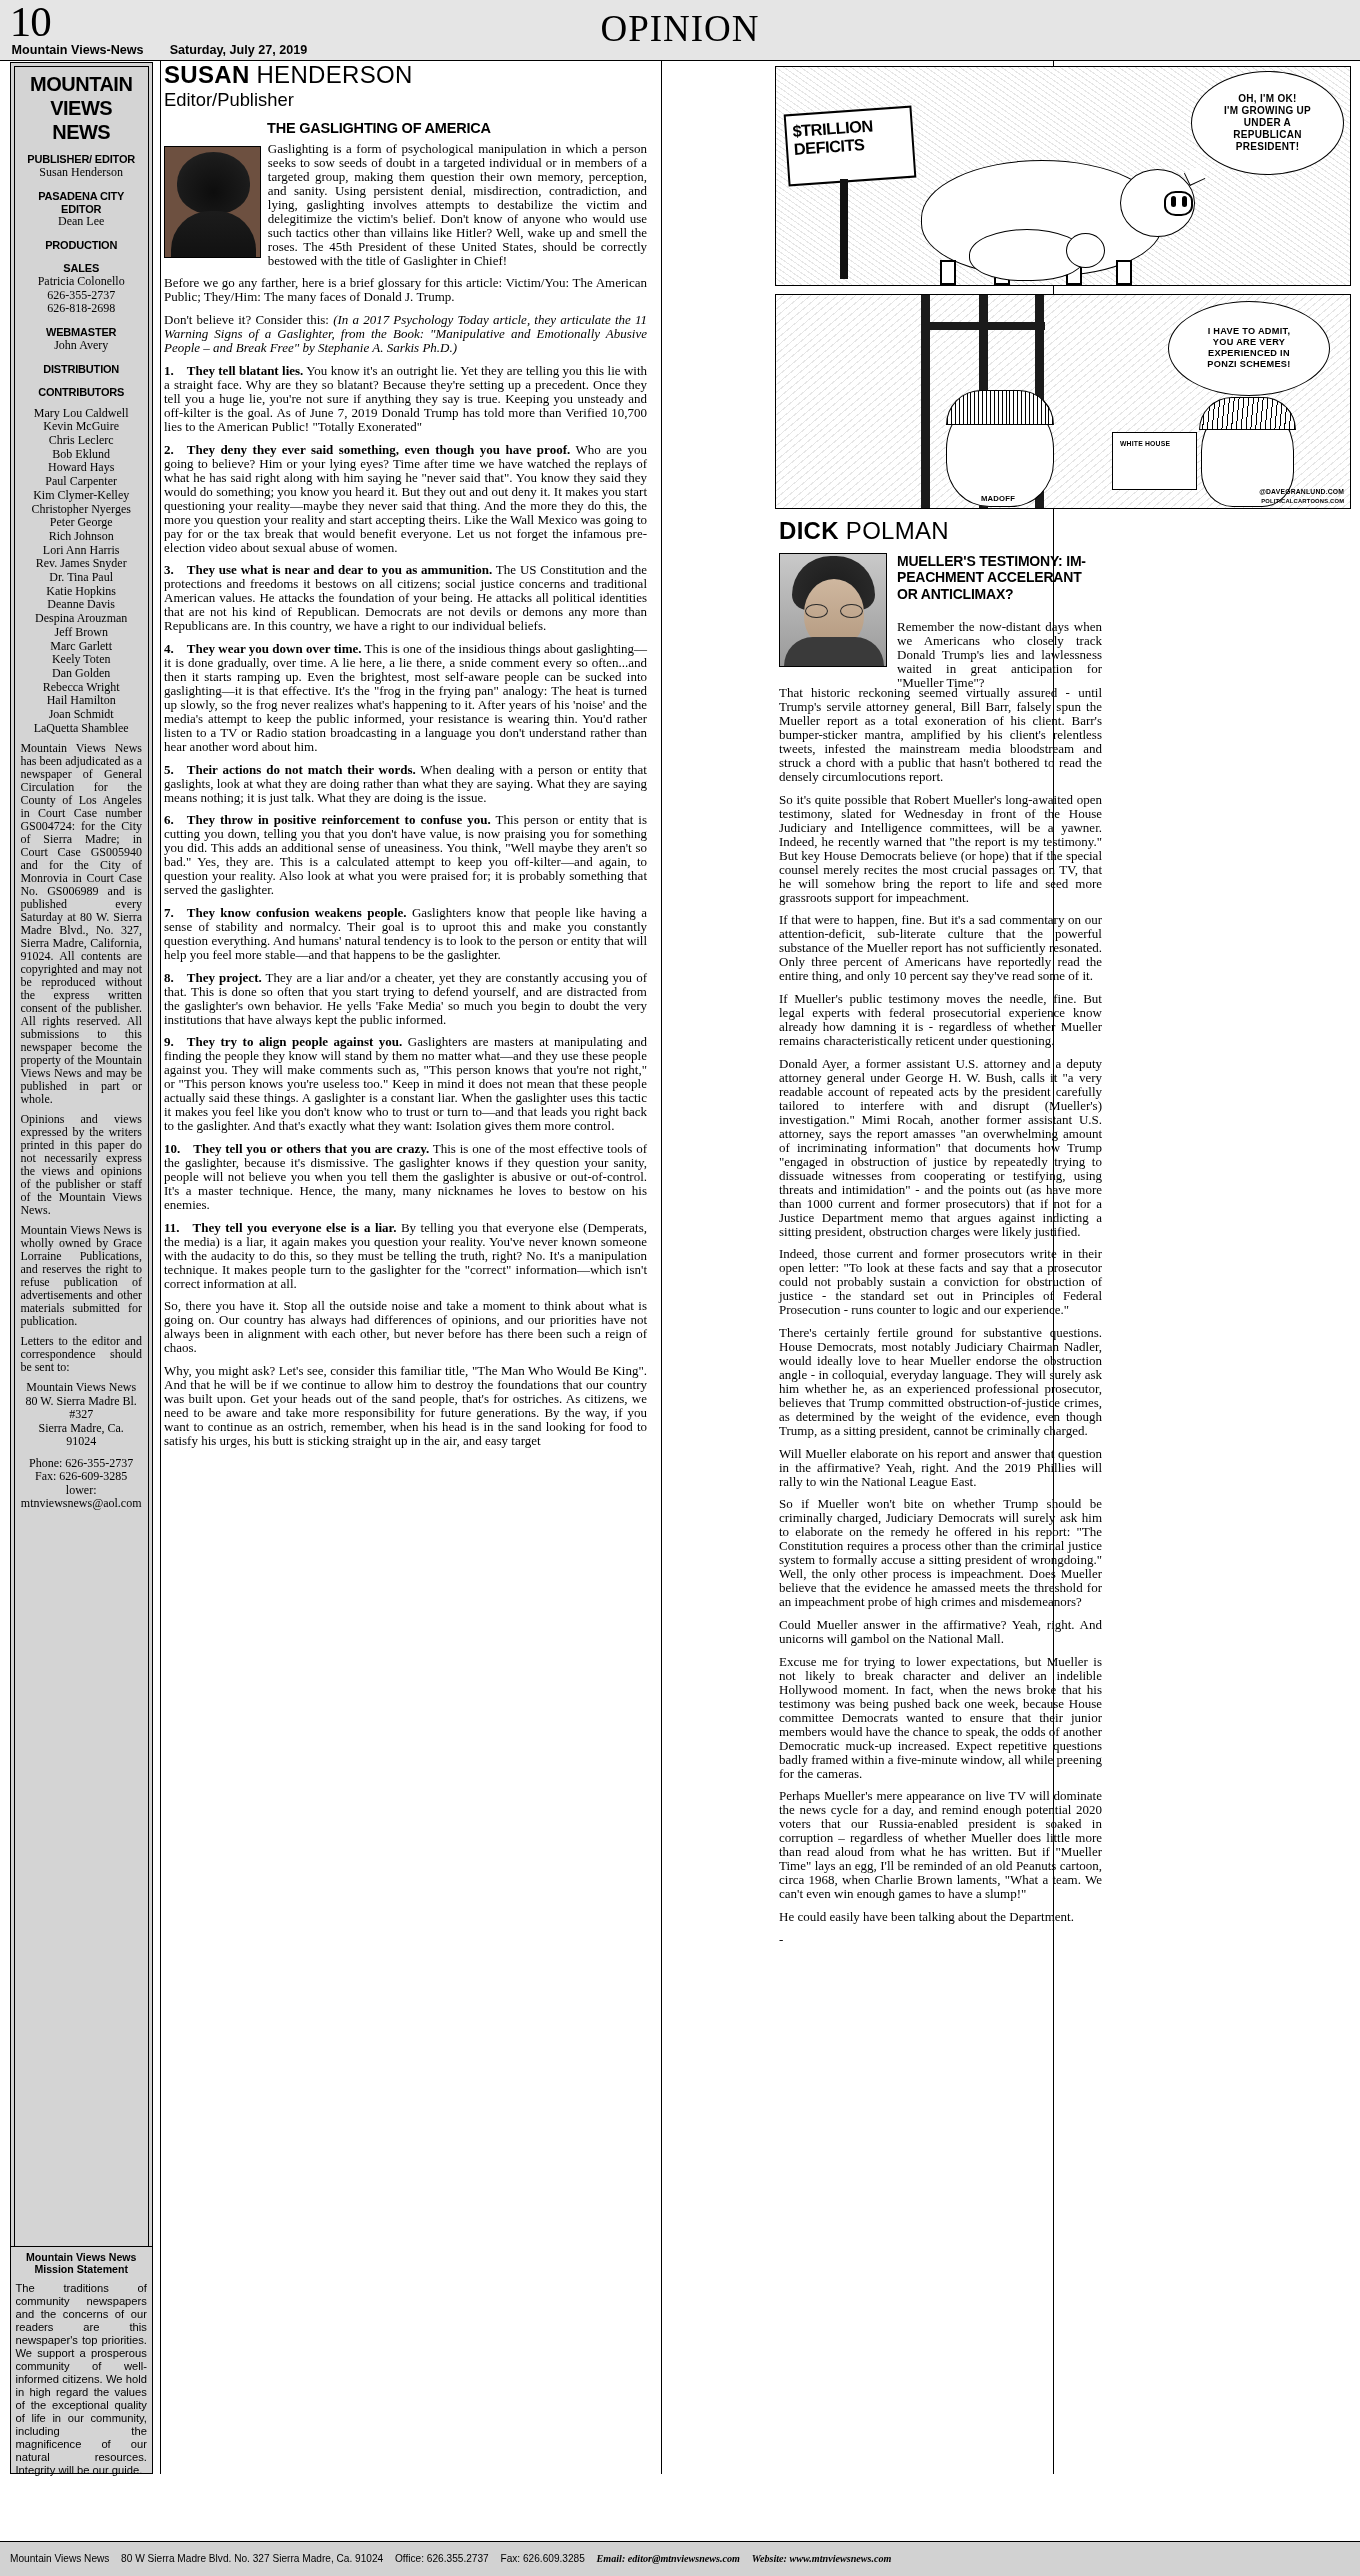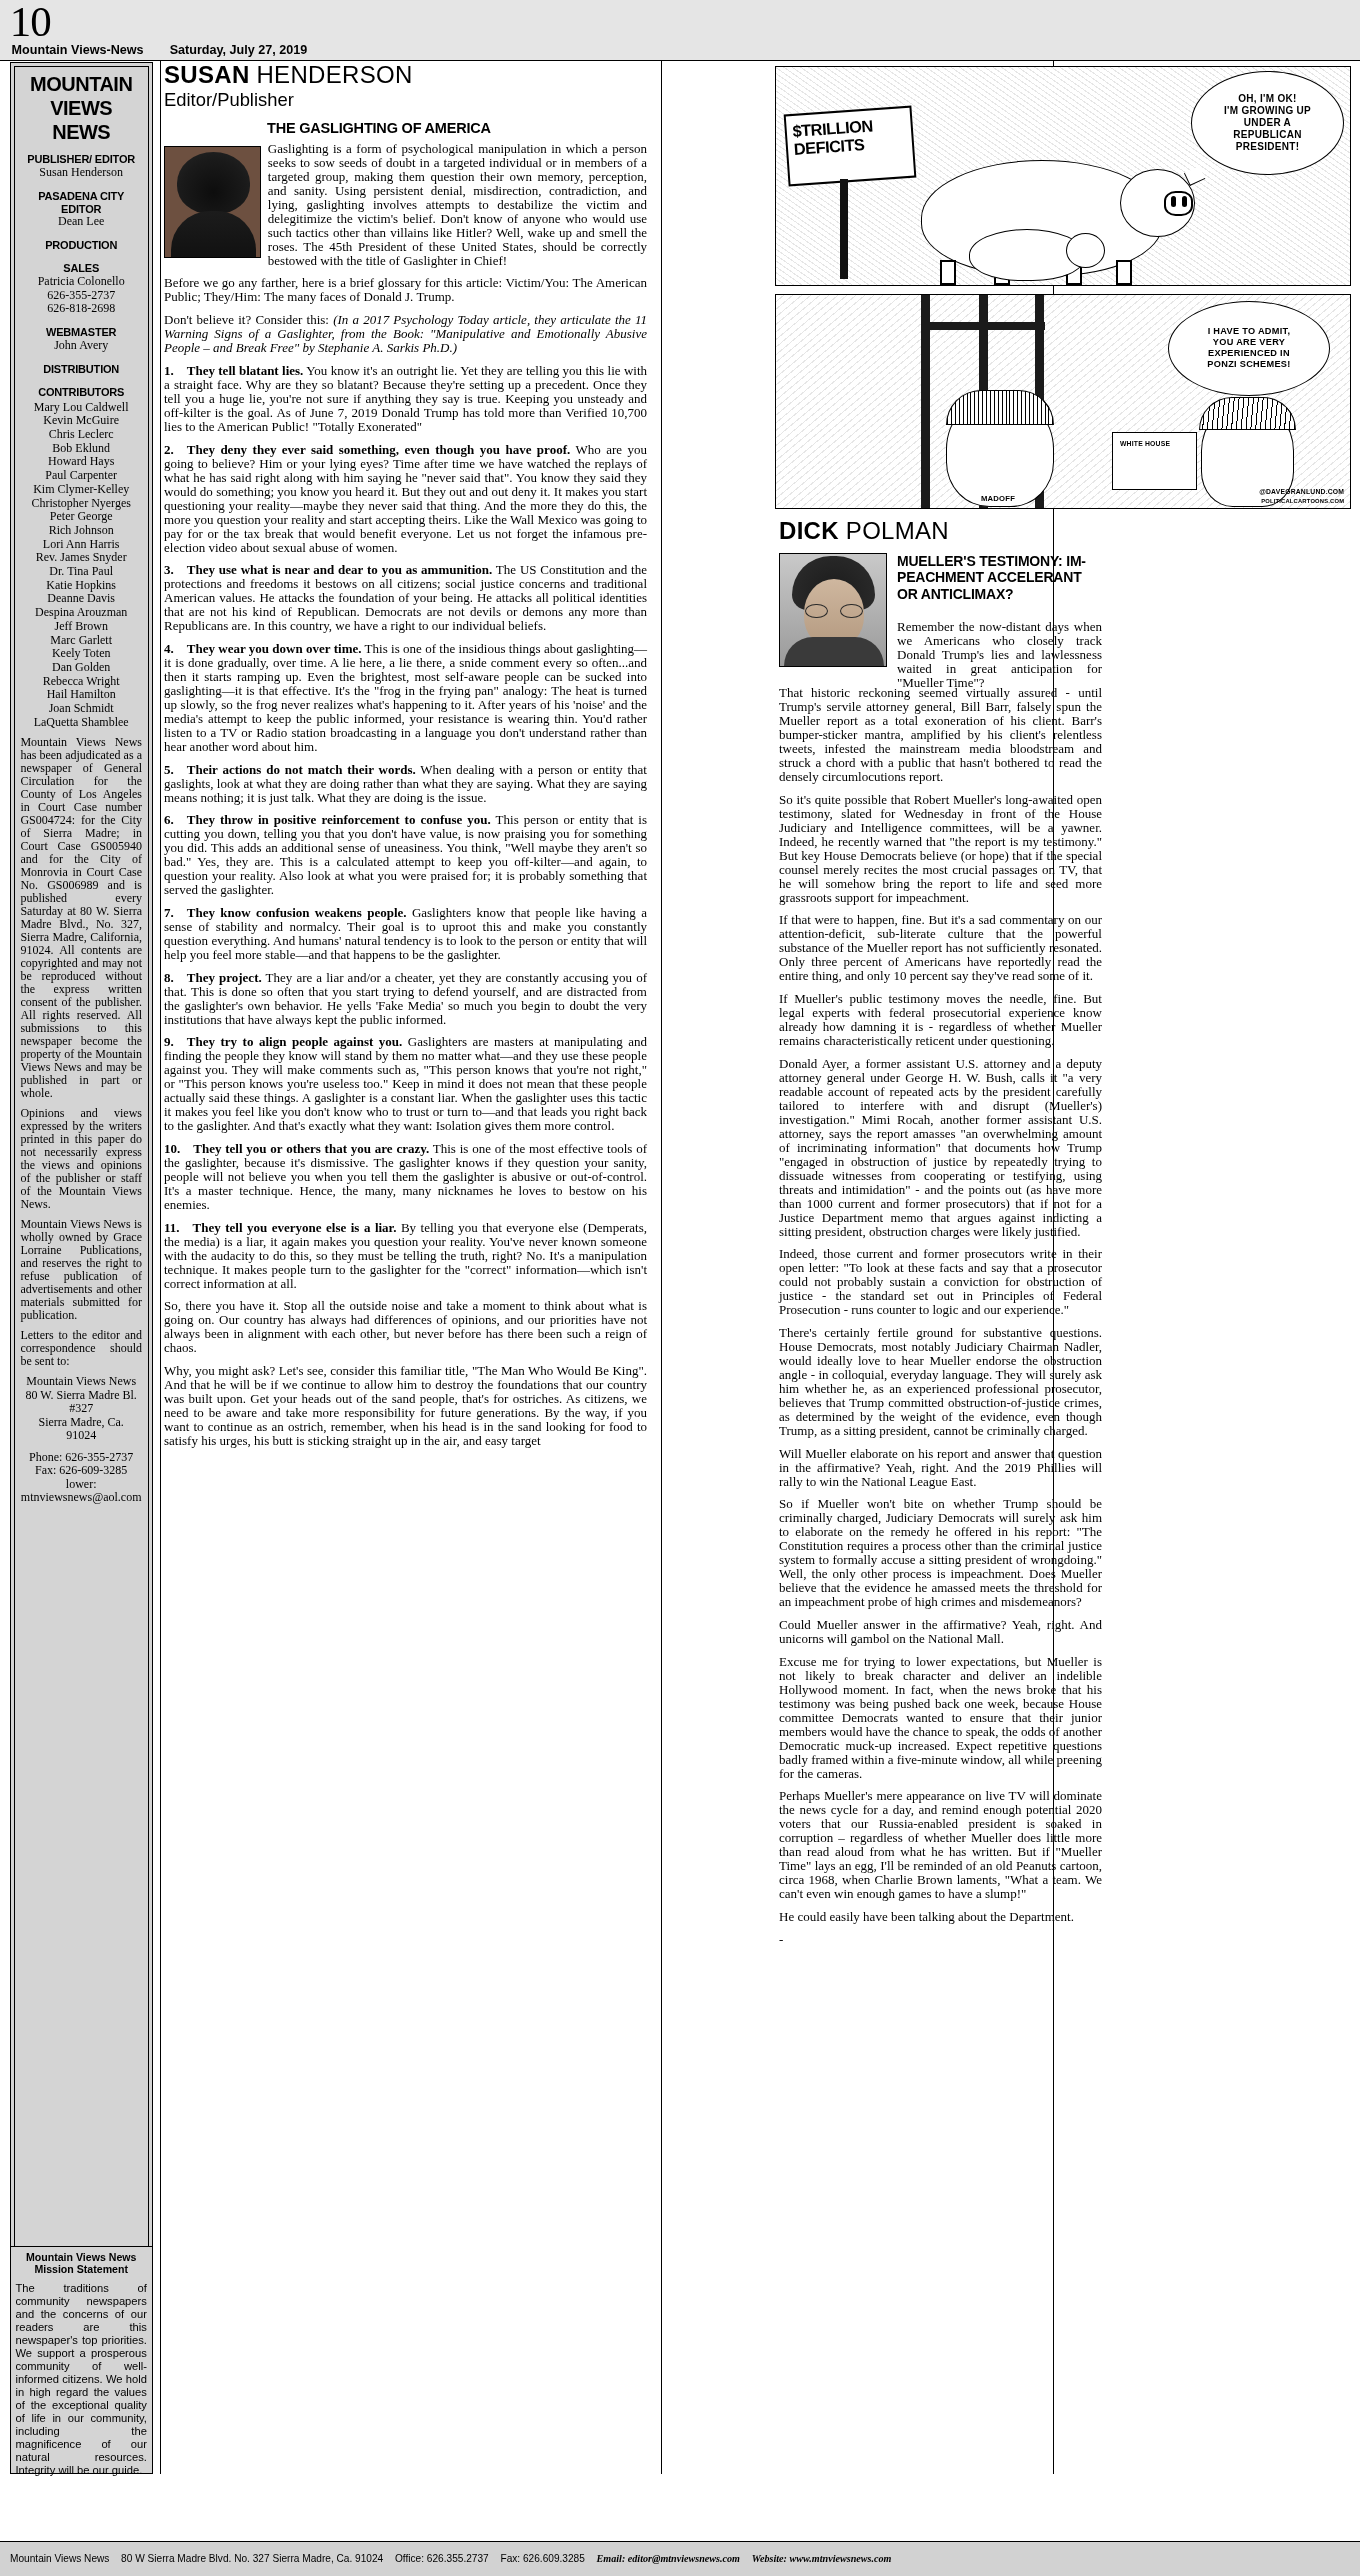--- a/index.html
+++ b/index.html
@@ -58,21 +58,21 @@
   }
   .sb-head {
     font-family:"Liberation Sans", sans-serif;
     font-weight:bold; font-size:11px; line-height:12.6px;
     text-align:center; margin-top:10.6px; letter-spacing:-0.2px;
   }
   .sb-name {
     font-family:"Liberation Serif", serif;
     font-size:12px; line-height:13.5px; text-align:center;
   }
-  .sb-list { margin-top:2px; }
+  .sb-list { margin-top:8px; }
   .sb-list div {
     font-family:"Liberation Serif", serif;
     font-size:12px; line-height:13.7px; text-align:center;
   }
   .sb-body {
     font-family:"Liberation Serif", serif;
     font-size:12px; line-height:13px; text-align:justify;
     margin-top:6.8px;
   }
   .sb-center {
@@ -238,20 +238,21 @@
     transform:scaleX(0.92); transform-origin:left center;
   }
   #footer-line .sep { display:inline-block; width:9.7px; }
   #footer-line .em { font-family:"Liberation Serif", serif; font-style:italic; font-weight:bold; }
 </style>
 </head>
 <body>
 
 <div id="masthead">
   <div id="page-num">10</div>
+  <div id="opinion-title">OPINION</div>
   <div id="masthead-sub">
     <span>Mountain Views-News</span><span class="date">Saturday, July 27, 2019</span>
   </div>
 </div>
 
 <div id="page">
 
   <div id="rule-top"></div>
   <div id="rule-a"></div>
   <div id="rule-b"></div>

